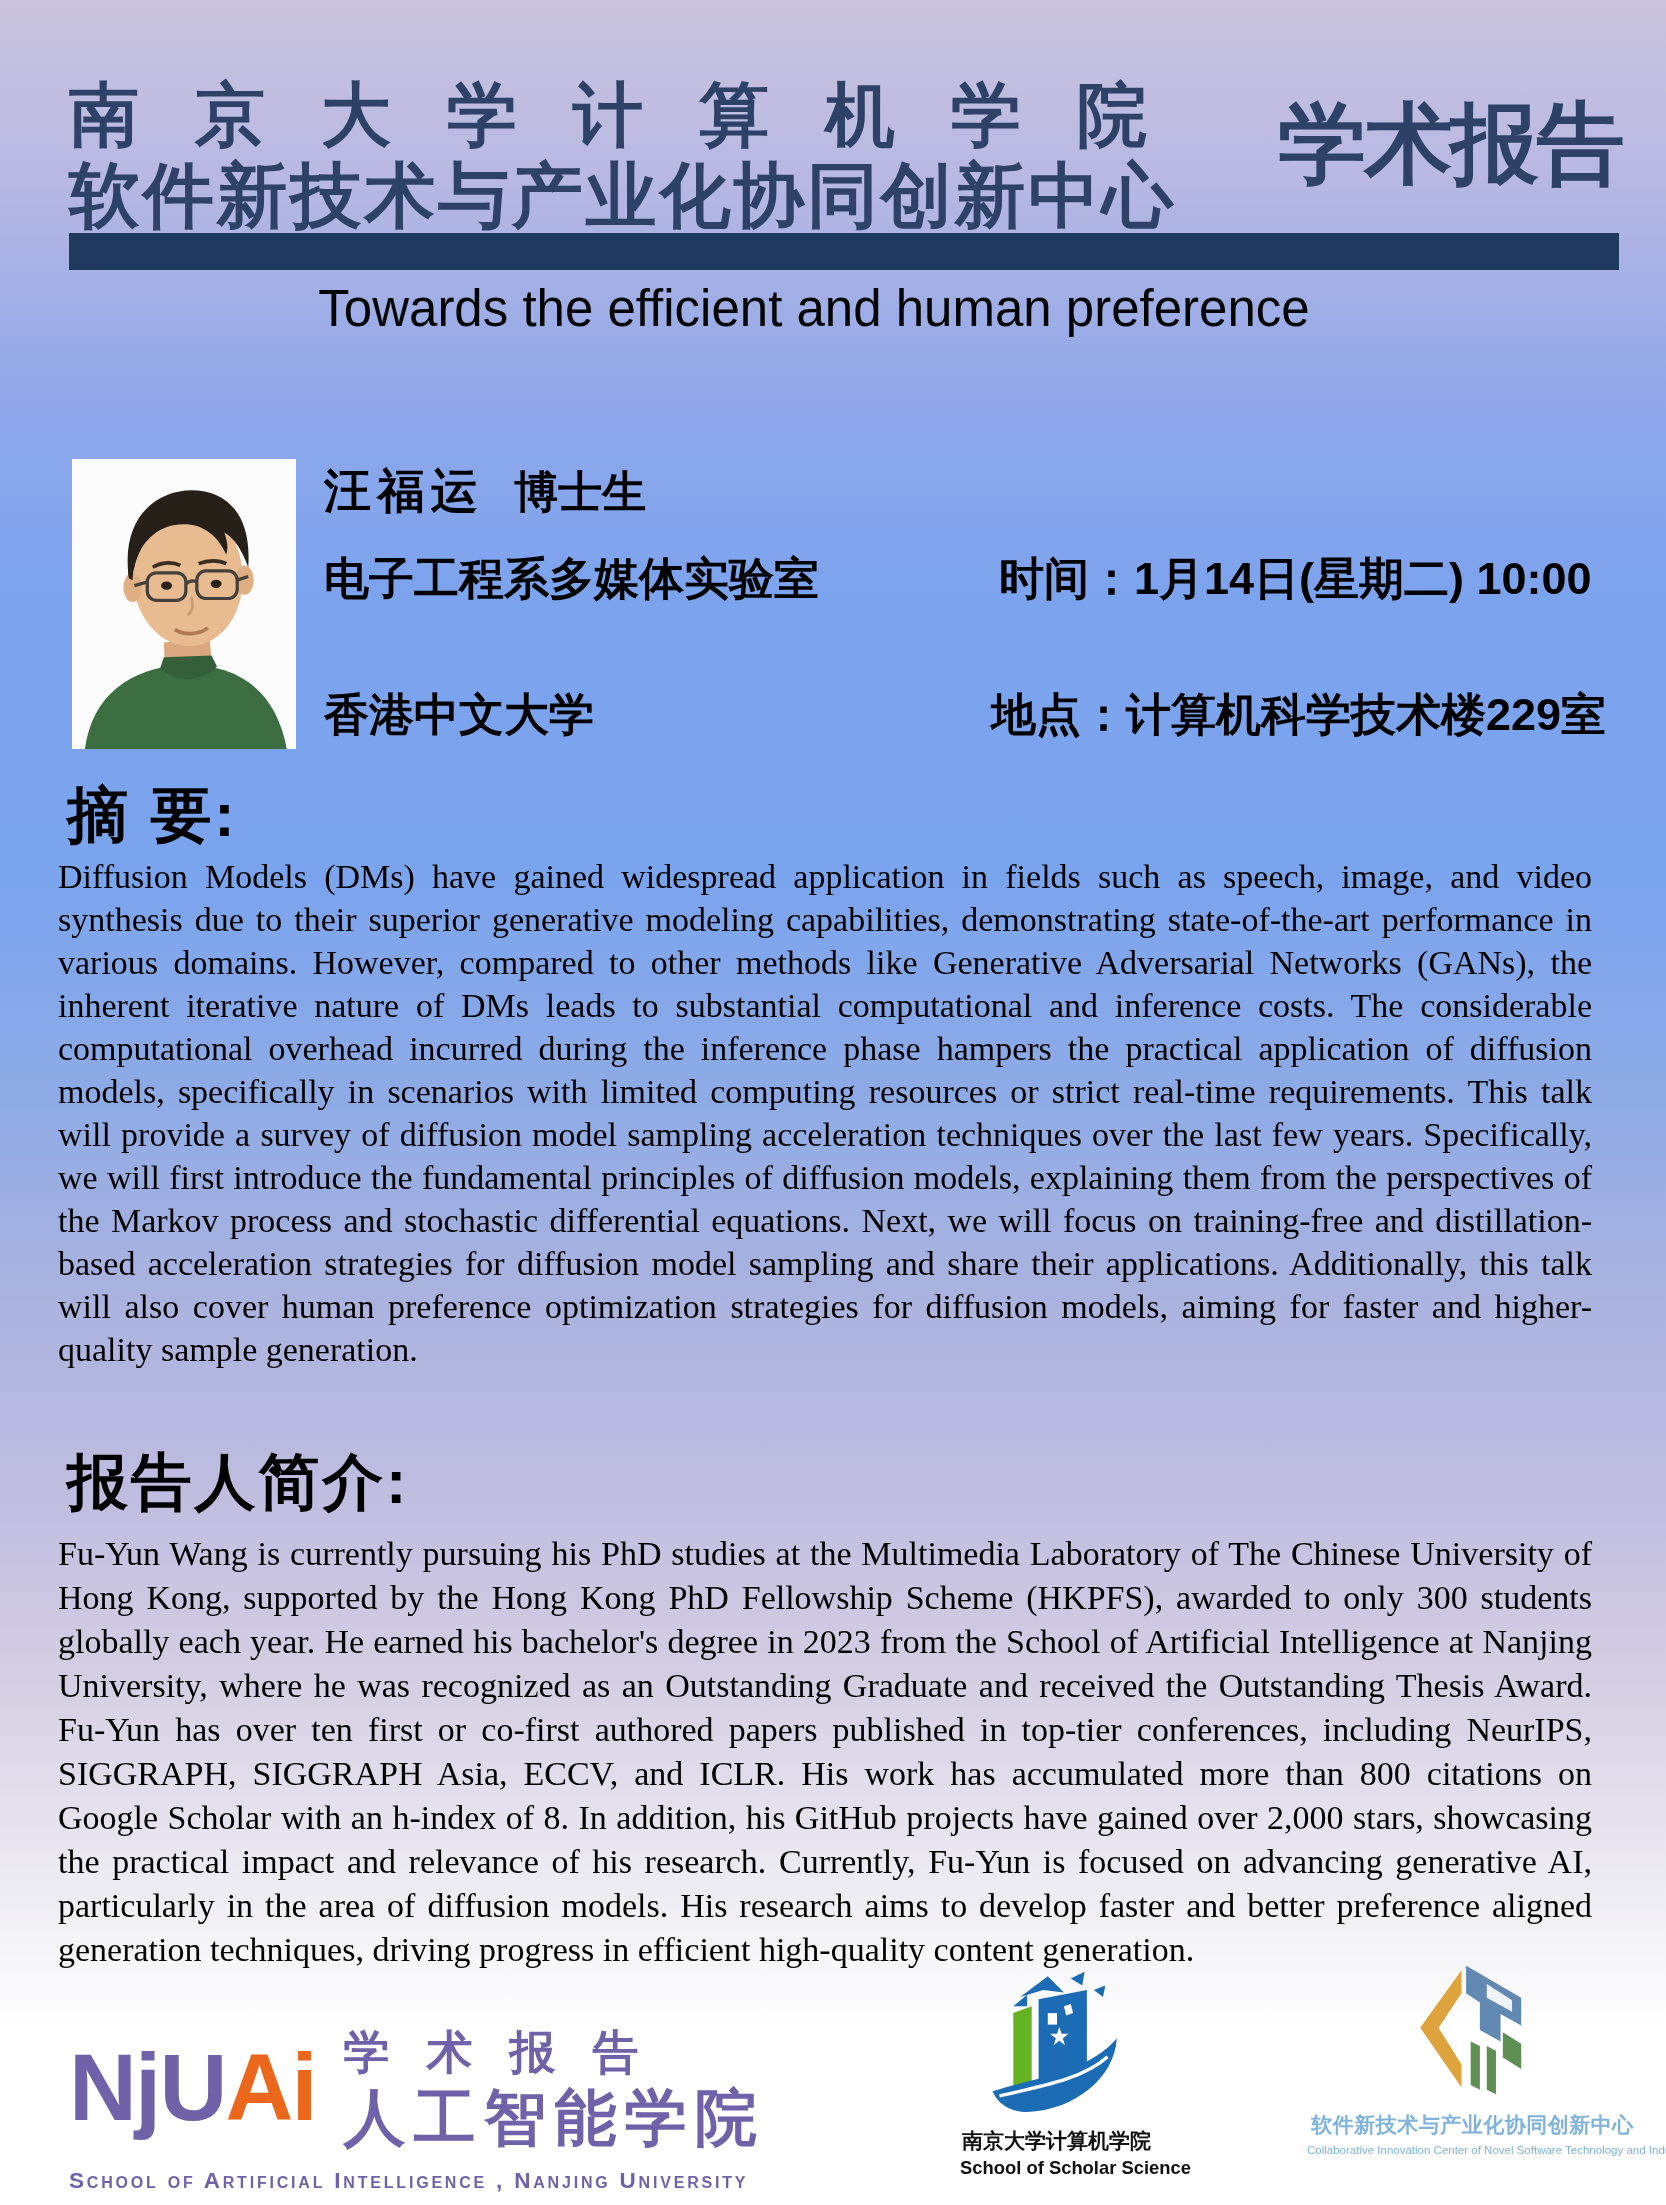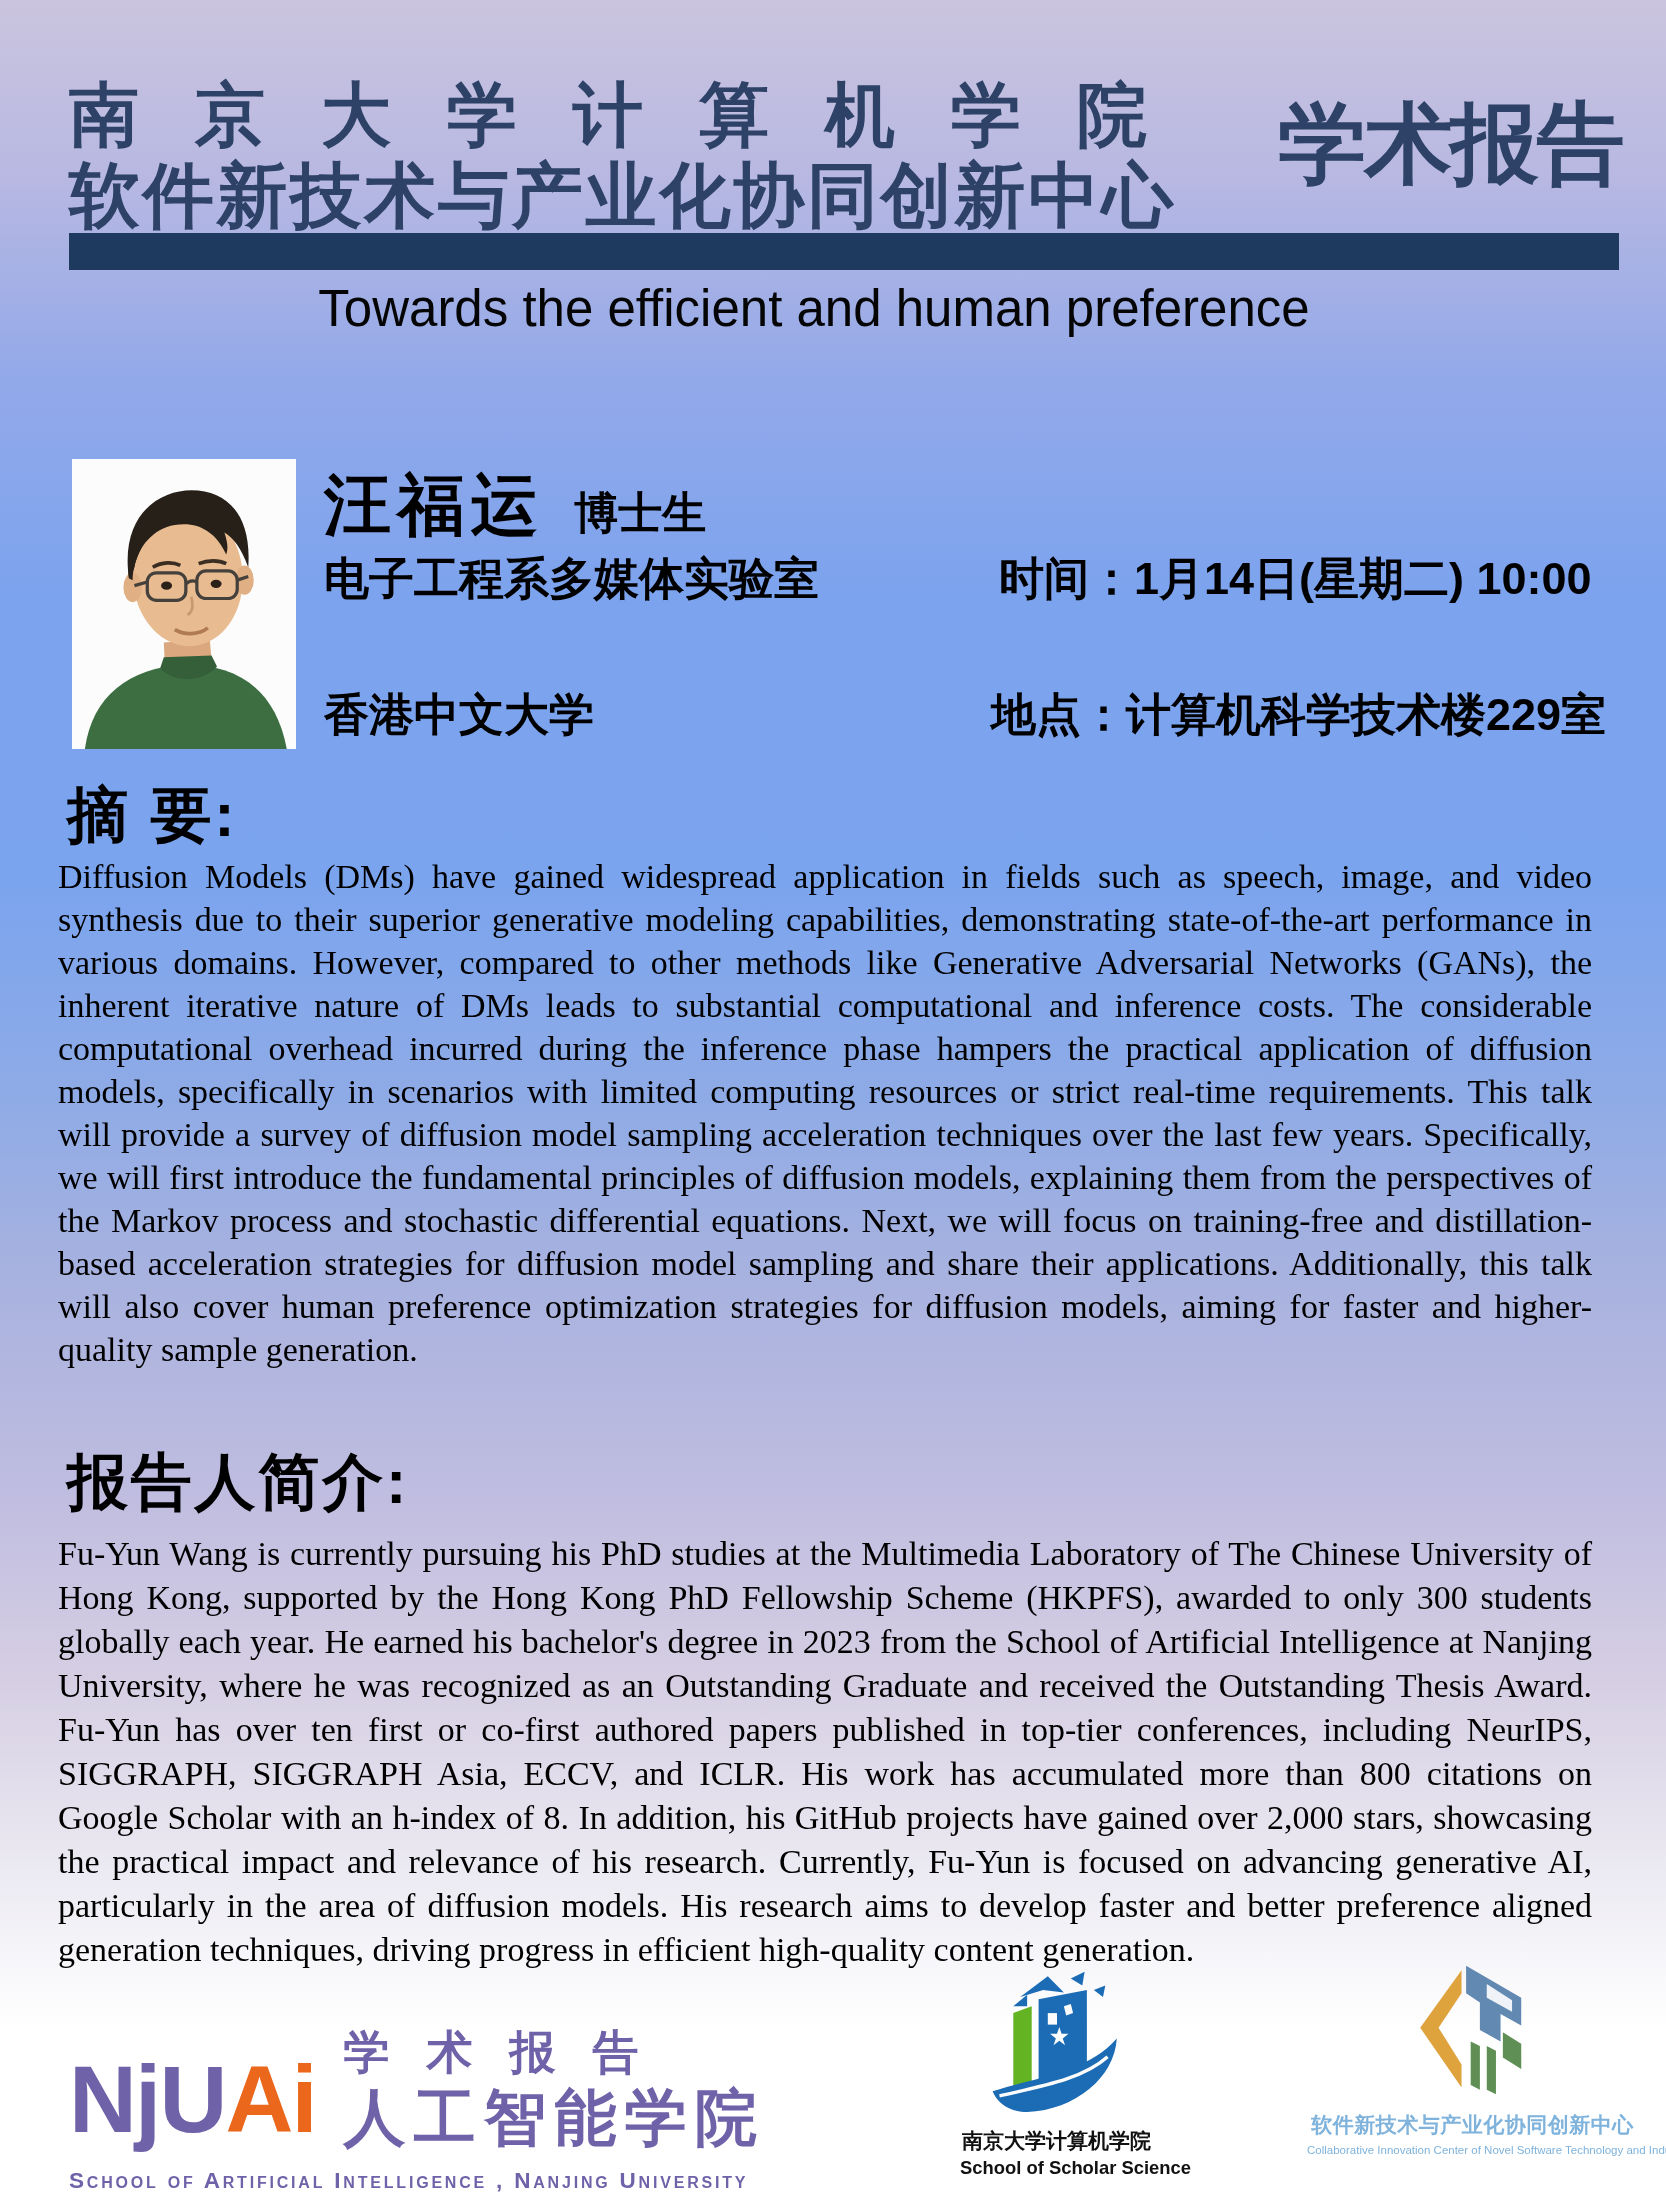--- a/index.html
+++ b/index.html
@@ -26,41 +26,41 @@
   
   .org1{left:69px;top:77px;font-size:70px;font-weight:700;color:var(--header_navy);letter-spacing:56px;line-height:1.1;white-space:nowrap;}
   .org2{left:69px;top:157px;font-size:71px;font-weight:700;color:var(--header_navy);letter-spacing:2.8px;line-height:1.1;white-space:nowrap;}
   .badge{right:44px;top:96px;font-size:88px;font-weight:700;color:var(--header_navy);letter-spacing:-1.8px;line-height:1.1;white-space:nowrap;}
   .navy-bar{left:69px;top:233px;width:1550px;height:37px;background:var(--bar_navy);}
   
   .title{left:0;top:272px;width:1628px;text-align:center;color:#050505;font-size:51px;line-height:73px;font-weight:400;}
   
   .photo{left:72px;top:459px;width:224px;height:290px;background:#fcfcfc;}
   .name-row{left:324px;top:460px;white-space:nowrap;}
-  .name{font-family:"Liberation Serif",serif;font-weight:700;font-size:67px;color:#000;letter-spacing:6.4px;}
+  .name{font-family:"Liberation Serif",serif;font-weight:700;font-size:47px;color:#000;letter-spacing:6.4px;}
   .degree{font-size:44px;font-weight:700;color:#000;margin-left:30px;}
   .affil1{left:324px;top:549px;font-size:45px;font-weight:700;color:#000;white-space:nowrap;}
   .affil2{left:324px;top:685px;font-size:45px;font-weight:700;color:#000;white-space:nowrap;}
   .time-line{left:999px;top:549px;font-size:45px;font-weight:700;color:#000;white-space:nowrap;}
   .place-line{left:991px;top:685px;font-size:45px;font-weight:700;color:#000;white-space:nowrap;}
   
   .sec-head{font-size:61px;font-weight:700;color:#000;letter-spacing:2.8px;white-space:nowrap;}
   .abstract-head{left:67px;top:775px;}
   .bio-head{left:67px;top:1442px;}
   .body-text{
     left:58px;width:1534px;
     font-family:"Liberation Serif",serif;
     font-size:34px;color:#000;
     text-align:justify;
   }
   .abstract-body{top:855px;line-height:43px;}
   .bio-body{top:1532px;line-height:44px;}
   
   .njuai{left:69px;top:2025px;}
-  .njuai-row{display:flex;align-items:flex-end;}
+  .njuai-row{display:flex;align-items:center;}
   .wordmark{font-size:94px;font-weight:700;line-height:101px;letter-spacing:-1.8px;white-space:nowrap;}
   .wm-nju{color:var(--njuai_purple);}
   .wm-ai{color:var(--njuai_orange);}
   .njuai-cn{margin-left:27.6px;color:var(--njuai_purple);font-weight:700;}
   .njuai-cn1{font-size:46px;letter-spacing:37px;line-height:54px;white-space:nowrap;}
   .njuai-cn2{font-size:62px;letter-spacing:8.3px;line-height:54px;margin-top:17px;white-space:nowrap;font-family:Liberation Mono, monospace;}
   .njuai-tagline{margin-top:17.5px;font-variant:small-caps;font-size:22.5px;font-weight:700;letter-spacing:2.8px;color:var(--njuai_purple);white-space:nowrap;}
   .cslogo{left:960px;top:1967px;width:193px;text-align:center;}
   .cslogo .cn{font-size:21px;font-weight:700;color:#111;margin-top:8.3px;white-space:nowrap;}
   .cslogo .en{font-size:18.4px;font-weight:700;color:#111;margin-top:1.8px;white-space:nowrap;}

